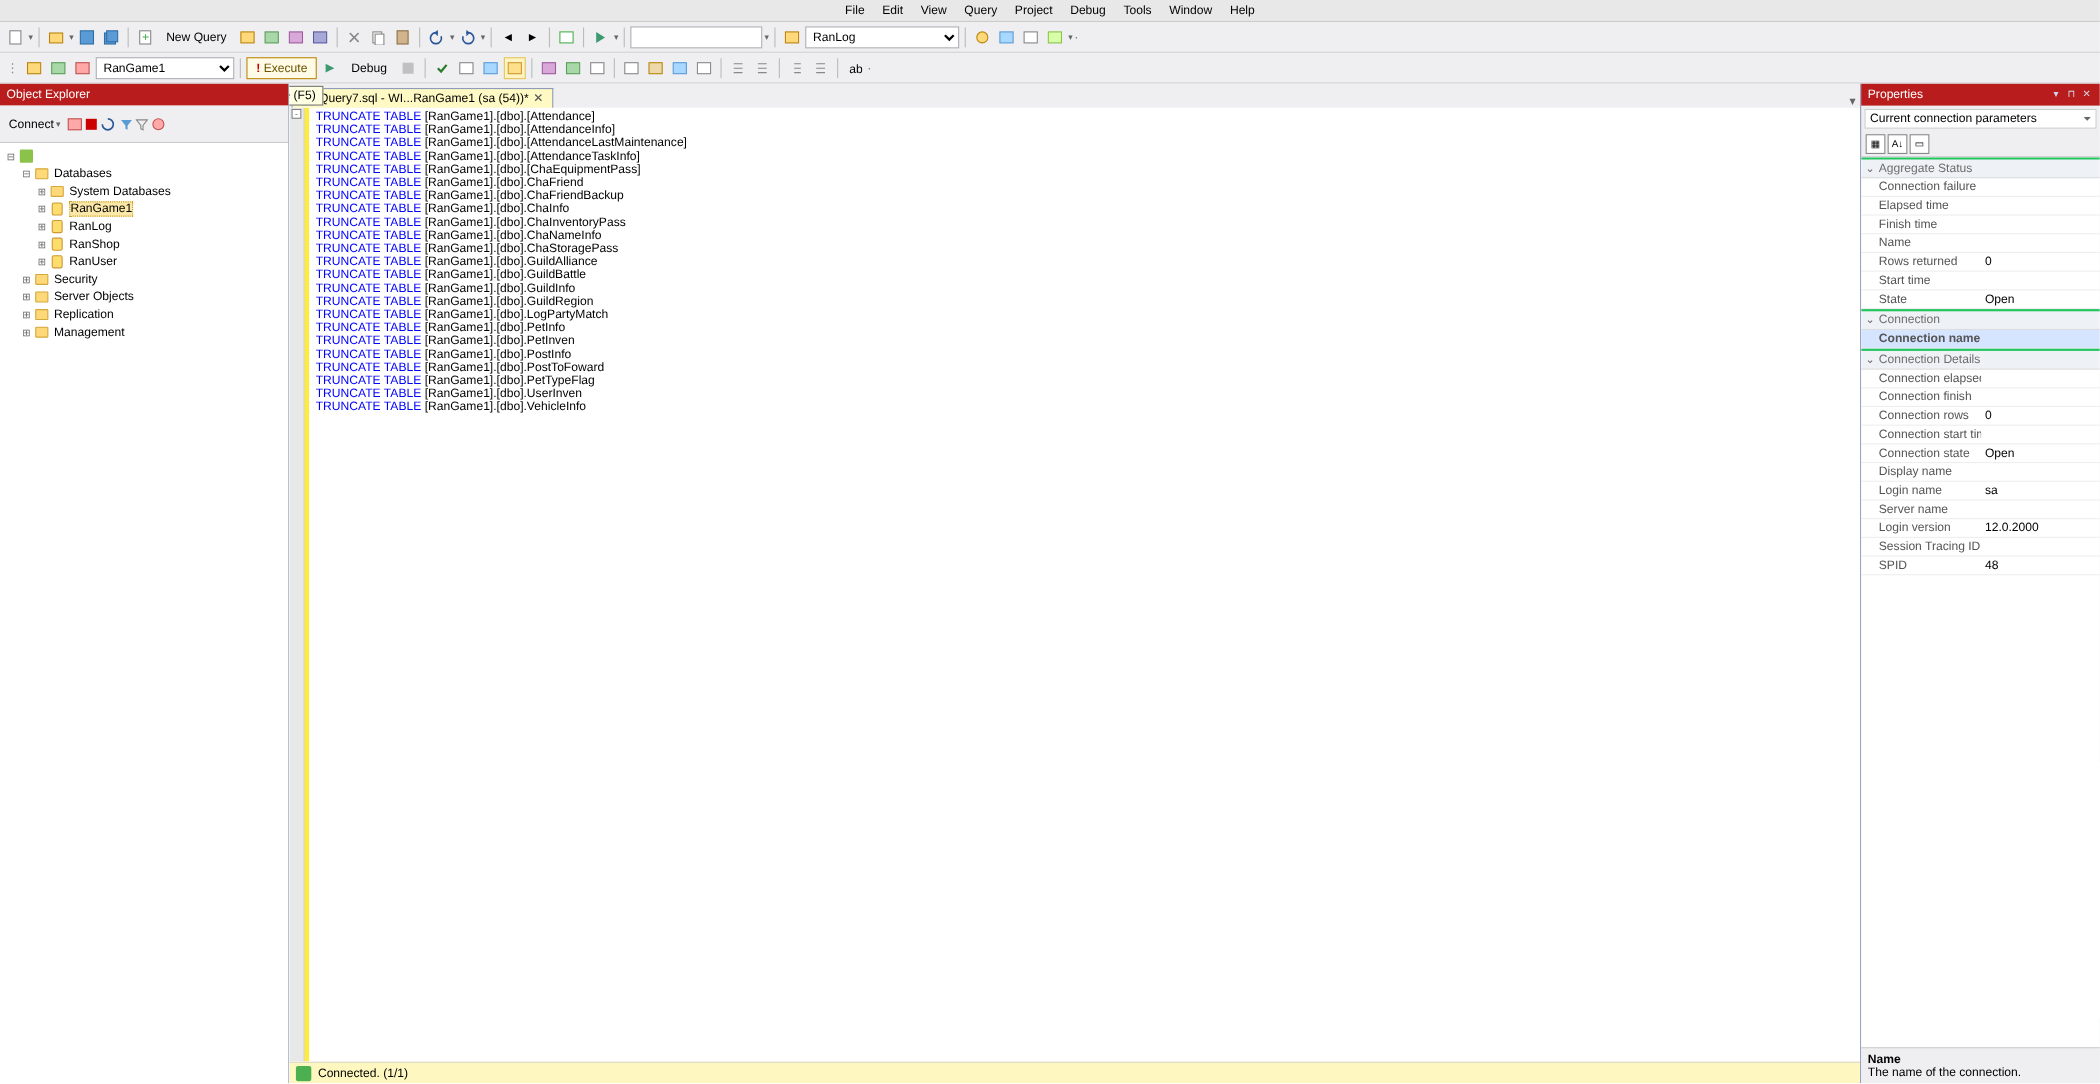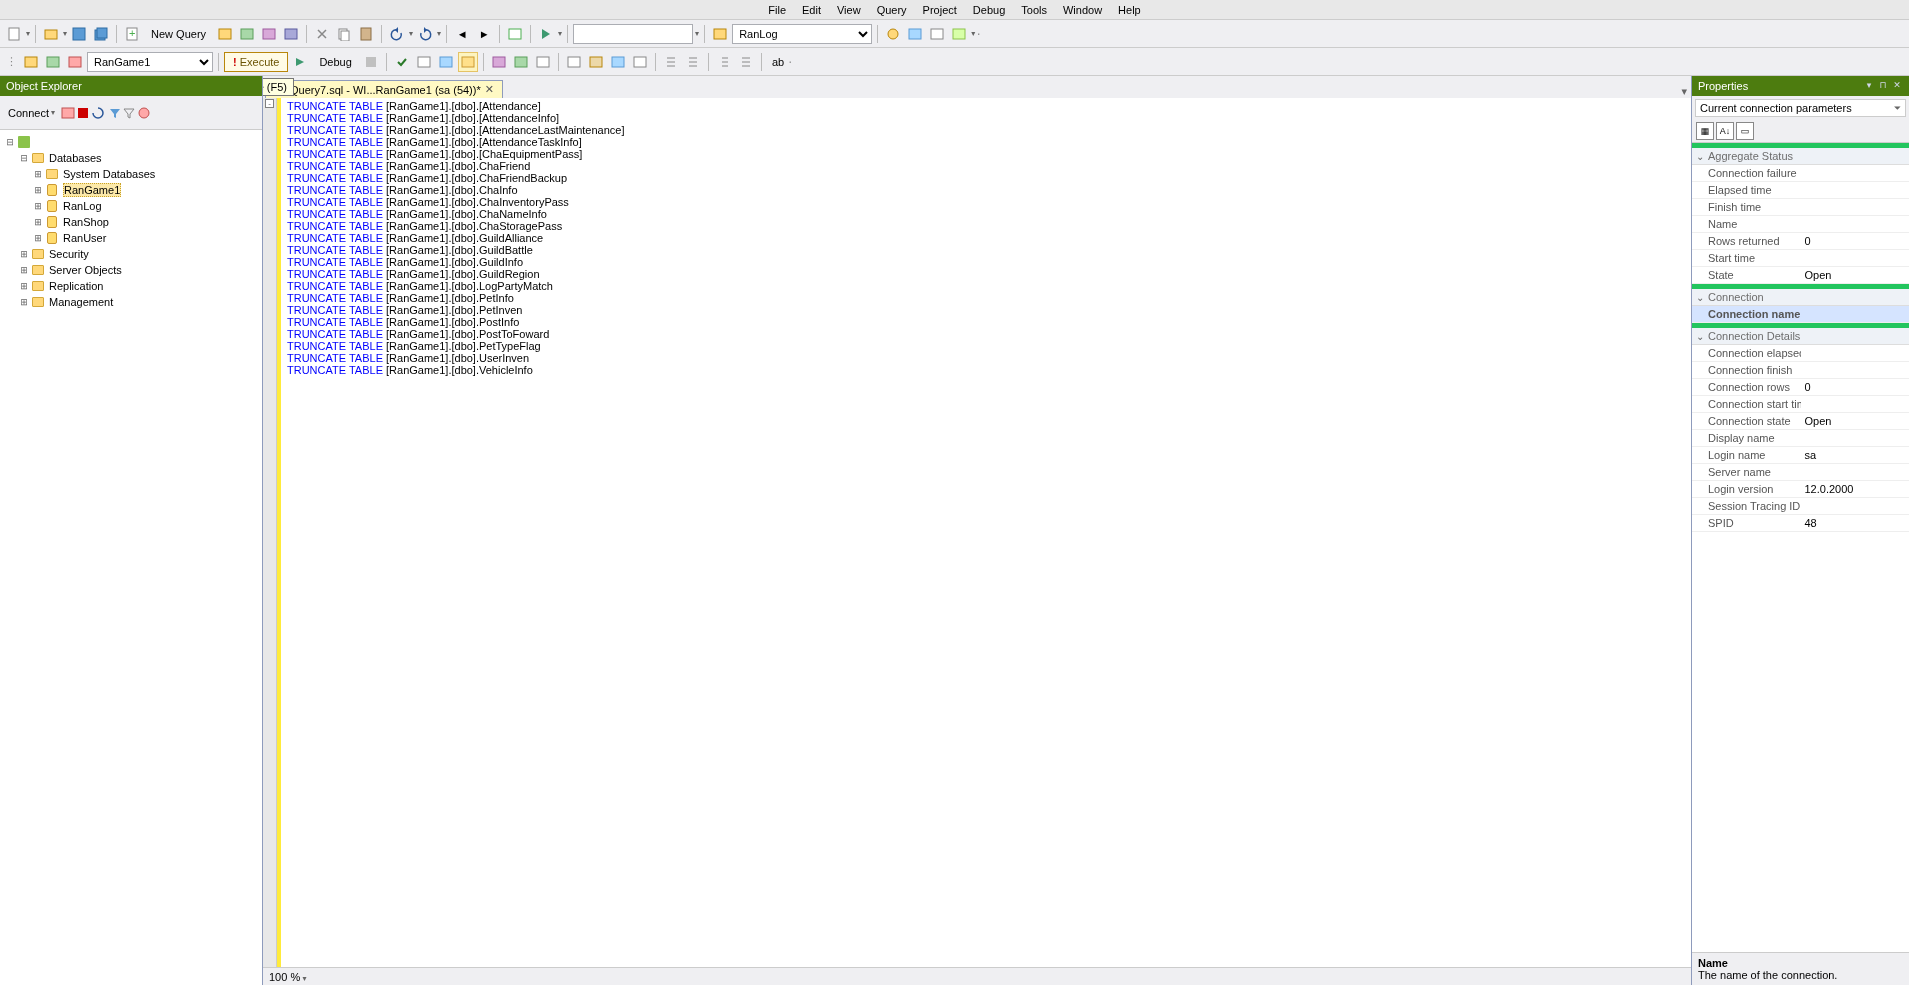--- a/index.html
+++ b/index.html
@@ -13,21 +13,21 @@
 .toolbar .sep { width: 1px; height: 18px; background: #bbb; margin: 0 3px; }
 .toolbar .text-btn { padding: 0 6px; height: 20px; display: inline-flex; align-items: center; border: 1px solid transparent; cursor: default; }
 .toolbar select, .toolbar input[type=text] { height: 20px; font-size: 11px; border: 1px solid #abadb3; background: #fff; padding: 0 2px; }
 
 .execute-btn { background: #fffbe6; border: 1px solid #b8860b !important; color: #6b5404; padding: 0 8px; height: 20px; display: inline-flex; align-items: center; gap: 3px; }
 .execute-btn::before { content: "!"; font-weight: bold; color: #c00; }
 
 .main { flex: 1; display: flex; overflow: hidden; }
 
 .explorer { width: 263px; background: #fff; border-right: 1px solid #8e9bbc; display: flex; flex-direction: column; }
-.panel-title { background: #4d7c0f; color: #fff; height: 20px; display: flex; align-items: center; padding: 0 6px; font-size: 11px; }
+.panel-title { background: #b91c1c; color: #fff; height: 20px; display: flex; align-items: center; padding: 0 6px; font-size: 11px; }
 .explorer-toolbar { background: #efeff2; border-bottom: 1px solid #ccc; height: 34px; display: flex; align-items: center; padding: 0 4px; gap: 2px; }
 .explorer-toolbar .connect { padding: 0 4px; display: inline-flex; align-items: center; }
 .explorer-toolbar .connect::after { content: "▾"; margin-left: 2px; font-size: 8px; color: #666; }
 .tree { flex: 1; padding: 4px; overflow: auto; background: #fff; }
 .tree-node { display: flex; align-items: center; padding: 1px 0; cursor: default; white-space: nowrap; }
 .tree-node .twisty { width: 12px; text-align: center; font-size: 9px; color: #666; }
 .tree-node .icon { width: 16px; height: 14px; margin-right: 3px; display: inline-flex; align-items: center; justify-content: center; }
 .folder-icon { background: #ffd87a; border: 1px solid #d4a839; width: 12px; height: 10px; border-radius: 1px; }
 .db-icon { background: #ffdc6e; width: 10px; height: 12px; border-radius: 2px; border: 1px solid #cc9933; }
 .server-icon { background: #8bc34a; width: 12px; height: 12px; border-radius: 1px; }
@@ -55,21 +55,21 @@
 
 .status-bar { height: 20px; background: #fff7c0; border-top: 1px solid #ccc; display: flex; align-items: center; padding: 0 6px; gap: 6px; }
 .status-bar .icon-conn { width: 14px; height: 14px; background: #4caf50; border-radius: 2px; }
 
 .properties { width: 218px; background: #efeff2; border-left: 1px solid #8e9bbc; display: flex; flex-direction: column; }
 .prop-header { background: #fff; border: 1px solid #ccc; padding: 2px 4px; margin: 3px; display: flex; align-items: center; }
 .prop-header::after { content: "⏷"; margin-left: auto; font-size: 9px; color: #666; }
 .prop-toolbar { display: flex; gap: 2px; padding: 2px 4px; border-bottom: 1px solid #ccc; }
 .prop-toolbar .pb { width: 18px; height: 18px; border: 1px solid #888; background: #fff; display: inline-flex; align-items: center; justify-content: center; font-size: 9px; }
 .prop-grid { flex: 1; background: #fff; overflow: auto; font-size: 11px; }
-.prop-cat { background: #eef2f7; color: #6d6d6d; padding: 2px 4px; display: flex; align-items: center; border-top: 5px solid #22c55e; border-bottom: 1px solid #ddd; }
+.prop-cat { background: #eef2f7; color: #6d6d6d; padding: 2px 4px; display: flex; align-items: center; border-top: 2px solid #22c55e; border-bottom: 1px solid #ddd; }
 .prop-cat::before { content: "⌄"; width: 12px; font-size: 10px; color: #666; }
 .prop-row { display: flex; border-bottom: 1px solid #eee; }
 .prop-row.sel { background: #d5e4ff; }
 .prop-key { width: 50%; padding: 2px 4px 2px 16px; color: #555; white-space: nowrap; overflow: hidden; }
 .prop-val { width: 50%; padding: 2px 4px; color: #000; }
 .prop-help { border-top: 1px solid #ccc; padding: 4px 6px; background: #efeff2; }
 .prop-help .h-title { font-weight: bold; }
 .panel-icons { margin-left: auto; display: flex; gap: 2px; }
 .panel-icons span { width: 12px; height: 12px; font-size: 9px; color: #d0d7e8; cursor: default; text-align: center; }
 
@@ -504,22 +504,23 @@
 <span class="kw">TRUNCATE</span> <span class="kw">TABLE</span> <span class="plain">[RanGame1].[dbo].LogPartyMatch</span>
 <span class="kw">TRUNCATE</span> <span class="kw">TABLE</span> <span class="plain">[RanGame1].[dbo].PetInfo</span>
 <span class="kw">TRUNCATE</span> <span class="kw">TABLE</span> <span class="plain">[RanGame1].[dbo].PetInven</span>
 <span class="kw">TRUNCATE</span> <span class="kw">TABLE</span> <span class="plain">[RanGame1].[dbo].PostInfo</span>
 <span class="kw">TRUNCATE</span> <span class="kw">TABLE</span> <span class="plain">[RanGame1].[dbo].PostToFoward</span>
 <span class="kw">TRUNCATE</span> <span class="kw">TABLE</span> <span class="plain">[RanGame1].[dbo].PetTypeFlag</span>
 <span class="kw">TRUNCATE</span> <span class="kw">TABLE</span> <span class="plain">[RanGame1].[dbo].UserInven</span>
 <span class="kw">TRUNCATE</span> <span class="kw">TABLE</span> <span class="plain">[RanGame1].[dbo].VehicleInfo</span>
 </div>
     </div>
-    <div class="zoom-bar">
-      <span class="drop">100 %</span>
+    <div class="status-bar">
+      <span class="icon-conn"></span>
+      <span>Connected. (1/1)</span>
     </div>
   </div>
 
   <div class="properties">
     <div class="panel-title">
       <span>Properties</span>
       <span class="panel-icons">
         <span>▾</span>
         <span>⊓</span>
         <span>✕</span>

